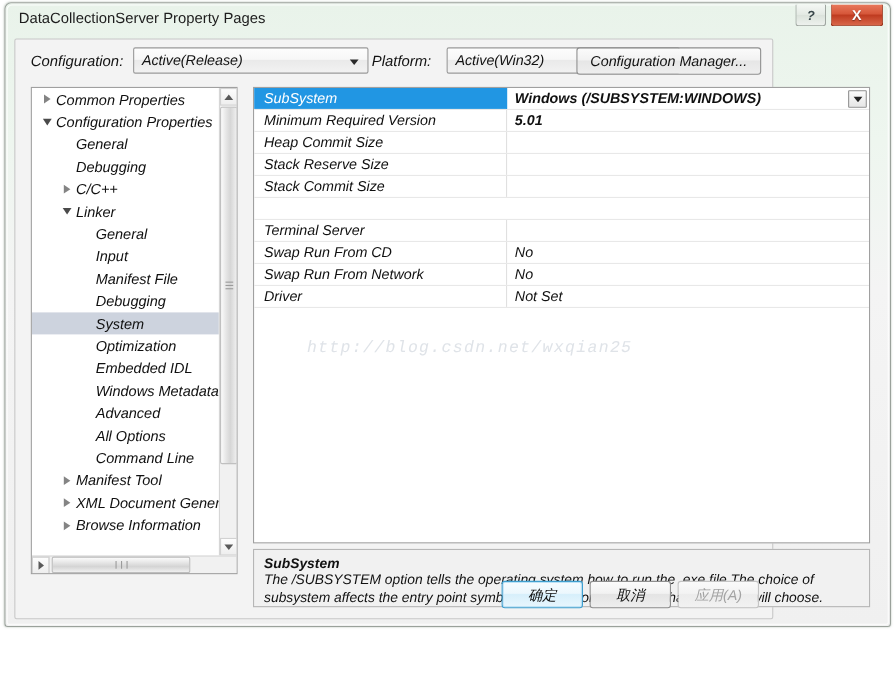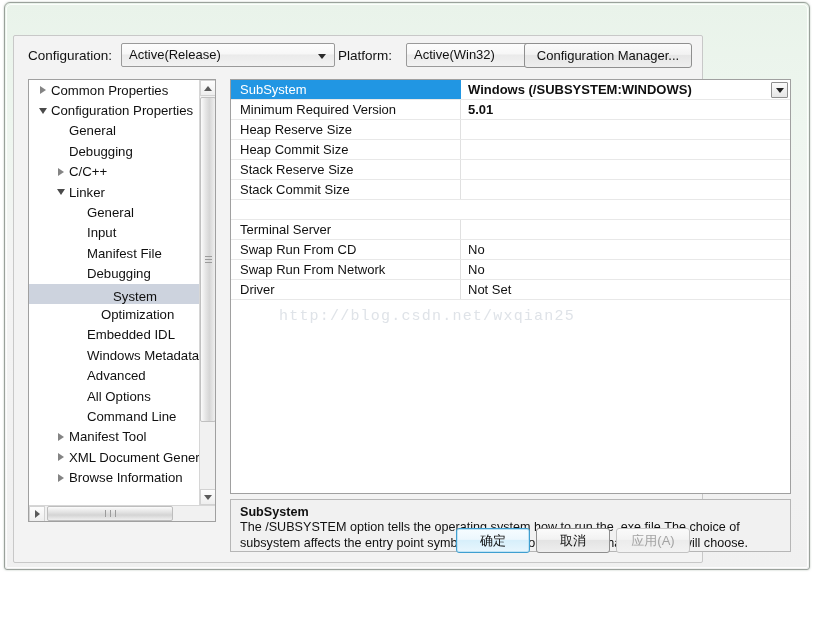--- a/index.html
+++ b/index.html
@@ -59,20 +59,21 @@
     border-top: none;
   }
 
   
   #client {
     position: absolute; left: 8px; top: 32px;
     width: 690px; height: 528px;
     background: #f3f3f3;
     border: 1px solid #c8c8c8;
     border-radius: 2px;
+    font-style: italic;
   }
 
   
   #config-row { position: absolute; left: 0; top: 0; width: 100%; height: 40px; }
   .field-label {
     position: absolute; top: 12px;
     font-size: 13.5px; color: #111;
     white-space: nowrap;
   }
   #label-configuration { left: 14px; }
@@ -282,20 +283,25 @@
     color: #a3a3a3;
     text-align: center;
   }
 </style>
 </head>
 <body>
 
 <div id="window">
   <div id="window-inner-edge"></div>
 
+  <div id="titlebar">
+    <div id="title-text">DataCollectionServer Property Pages</div>
+    <div class="cap-btn" id="help-btn">?</div>
+    <div class="cap-btn" id="close-btn">X</div>
+  </div>
 
   <div id="client">
 
     <div id="config-row">
       <div class="field-label" id="label-configuration">Configuration:</div>
       <div class="combo" id="combo-configuration">
         <span class="combo-text">Active(Release)</span>
         <span class="combo-arrow"></span>
       </div>
 
@@ -351,25 +357,25 @@
             <span>Input</span>
           </div>
           <div class="tnode" style="padding-left: 42px;">
             <span class="tw"></span>
             <span>Manifest File</span>
           </div>
           <div class="tnode" style="padding-left: 42px;">
             <span class="tw"></span>
             <span>Debugging</span>
           </div>
-          <div class="tnode selected" style="padding-left: 42px; flex-direction: column;">
+          <div class="tnode selected" style="padding-left: 42px;">
             <span class="tw"></span>
             <span>System</span>
           </div>
-          <div class="tnode" style="padding-left: 42px; gap: 14px;">
+          <div class="tnode" style="padding-left: 42px;">
             <span class="tw"></span>
             <span>Optimization</span>
           </div>
           <div class="tnode" style="padding-left: 42px;">
             <span class="tw"></span>
             <span>Embedded IDL</span>
           </div>
           <div class="tnode" style="padding-left: 42px;">
             <span class="tw"></span>
             <span>Windows Metadata</span>
@@ -446,24 +452,20 @@
             <div class="pval">Windows (/SUBSYSTEM:WINDOWS)</div>
             <div id="grid-dropdown">
               <span class="combo-arrow2"></span>
             </div>
           </div>
           <div class="prow bold-val">
             <div class="pname">Minimum Required Version</div>
             <div class="pval">5.01</div>
           </div>
           <div class="prow">
-            <div class="pname">Heap Reserve Size</div>
-            <div class="pval"></div>
-          </div>
-          <div class="prow">
             <div class="pname">Heap Commit Size</div>
             <div class="pval"></div>
           </div>
           <div class="prow">
             <div class="pname">Stack Reserve Size</div>
             <div class="pval"></div>
           </div>
           <div class="prow">
             <div class="pname">Stack Commit Size</div>
             <div class="pval"></div>

